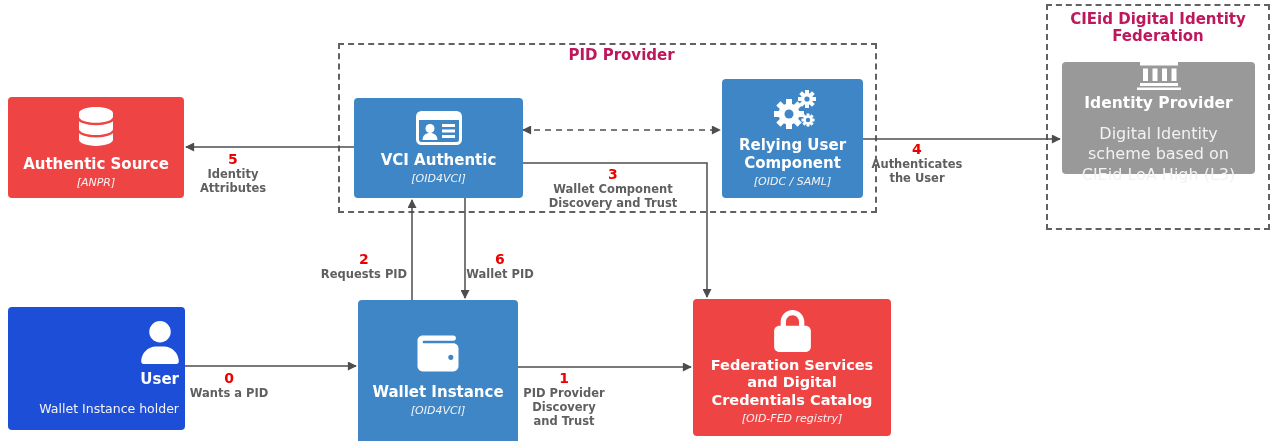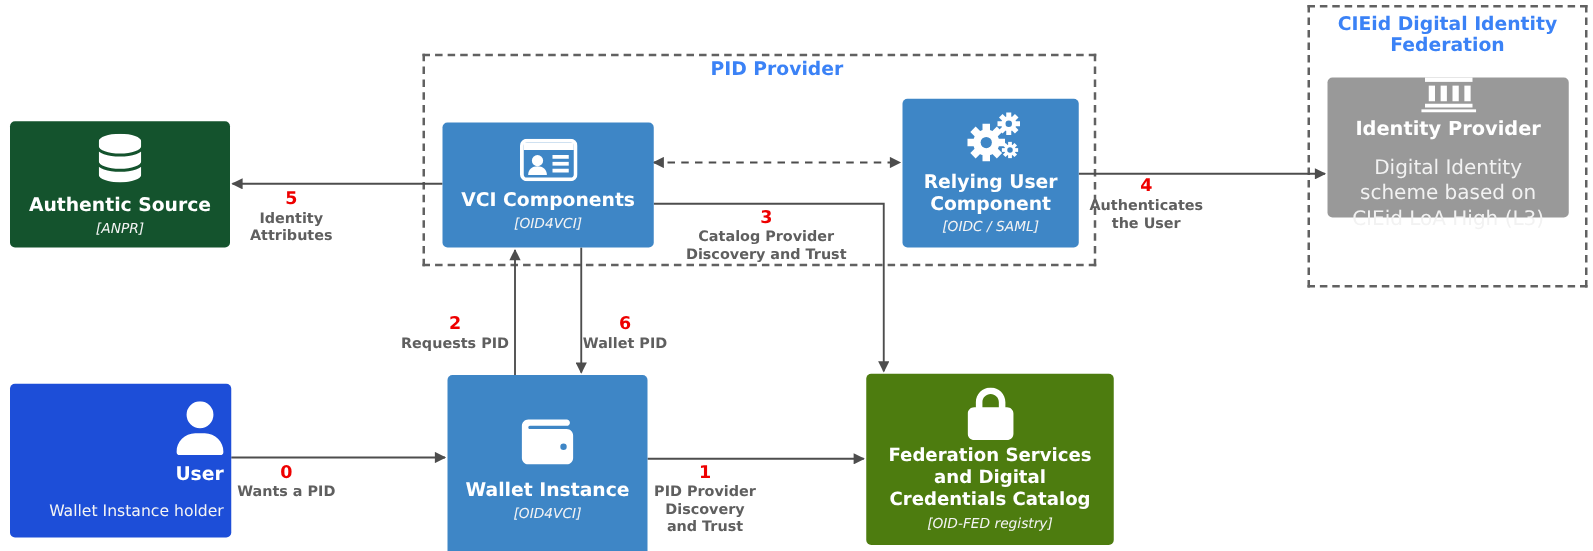--- a/index.html
+++ b/index.html
@@ -3,39 +3,39 @@
 <meta charset="utf-8">
 <style>
   * { margin:0; padding:0; box-sizing:border-box; }
   html,body { background:#ffffff; }
   body { font-family:"DejaVu Sans","Liberation Sans",sans-serif; }
   .canvas { position:relative; width:1274px; height:441px; background:#fff; overflow:hidden; }
 
   
   .group { position:absolute; border:2px dashed #616161; background:transparent; z-index:0; }
   .group-title { position:absolute; text-align:center; font-weight:bold; font-size:15px;
-                 color:#3b82f6; line-height:1.15; white-space:pre-line; }
+                 color:#be185d; line-height:1.15; white-space:pre-line; }
 
   
   .edges { position:absolute; left:0; top:0; z-index:1; }
 
   
   .node { position:absolute; z-index:2; border-radius:4px; color:#fff; display:flex;
           flex-direction:column; align-items:center; justify-content:center;
           text-align:center; padding:4px 6px; }
   .node .icon { display:flex; align-items:center; justify-content:center; margin-bottom:9px; }
   .node-title { font-weight:bold; font-size:15px; line-height:1.2; white-space:pre-line; }
   .node-sub { font-style:italic; font-size:11px; margin-top:3px; color:#f4f4f4; }
   .node-sub2 { font-size:12.5px; margin-top:13px; color:#f4f4f4; }
   .node-desc { font-size:16px; margin-top:11px; line-height:1.3; color:#f2f2f2; padding:0 2px; }
 
   .bg-blue { background:#3e86c6; }
   .bg-navy { background:#1d4ed8;align-items:flex-end; }
-  .bg-gray { background:#14532d;align-items:center; }
-  .bg-gray-mid { background:#4d7c0f; }
+  .bg-gray { background:#ef4444;align-items:center; }
+  .bg-gray-mid { background:#ef4444; }
   .bg-gray-dark { background:#999999; }
 
   
   .edge-label { position:absolute; z-index:3; text-align:center; transform:translateX(-50%); }
   .edge-num { color:#ee0000; font-weight:bold; font-size:14px; line-height:1.15; }
   .edge-txt { color:#5f5f5f; font-weight:bold; font-size:11.5px; line-height:1.22; white-space:pre-line; }
 </style>
 </head>
 <body>
 
@@ -83,21 +83,21 @@
       <svg width="46" height="34" viewBox="0 0 46 34">
         <rect x="1.5" y="1.5" width="43" height="31" rx="4" fill="none" stroke="#fff" stroke-width="3"></rect>
         <rect x="3" y="3" width="40" height="6" fill="#fff"></rect>
         <circle cx="14" cy="17.5" r="4.5" fill="#fff"></circle>
         <path d="M6.5 29 c0-4.5 3.3-7 7.5-7 s7.5 2.5 7.5 7 z" fill="#fff"></path>
         <rect x="26" y="13" width="13" height="3" fill="#fff"></rect>
         <rect x="26" y="18.5" width="13" height="3" fill="#fff"></rect>
         <rect x="26" y="24" width="13" height="3" fill="#fff"></rect>
       </svg>
     </span>
-    <div class="node-title">VCI Components</div>
+    <div class="node-title">VCI Authentic</div>
     <div class="node-sub">[OID4VCI]</div>
   </div>
 
   <div class="node bg-blue" style="left:722px; top:79px; width:141px; height:119px;">
     <span class="icon" style="margin-bottom:5px;">
       <svg width="48" height="42" viewBox="0 0 48 42">
         <g fill="#fff">
           <rect x="17" y="10" width="6" height="30"></rect>
           <rect x="17" y="10" width="6" height="30" transform="rotate(45 20 25)"></rect>
           <rect x="17" y="10" width="6" height="30" transform="rotate(90 20 25)"></rect>
@@ -187,21 +187,21 @@
 and Trust</div>
   </div>
 
   <div class="edge-label" style="left:364px; top:251px;">
     <div class="edge-num">2</div>
     <div class="edge-txt">Requests PID</div>
   </div>
 
   <div class="edge-label" style="left:613px; top:166px;">
     <div class="edge-num">3</div>
-    <div class="edge-txt">Catalog Provider
+    <div class="edge-txt">Wallet Component
 Discovery and Trust</div>
   </div>
 
   <div class="edge-label" style="left:917px; top:141px;">
     <div class="edge-num">4</div>
     <div class="edge-txt">Authenticates
 the User</div>
   </div>
 
   <div class="edge-label" style="left:233px; top:151px;">

